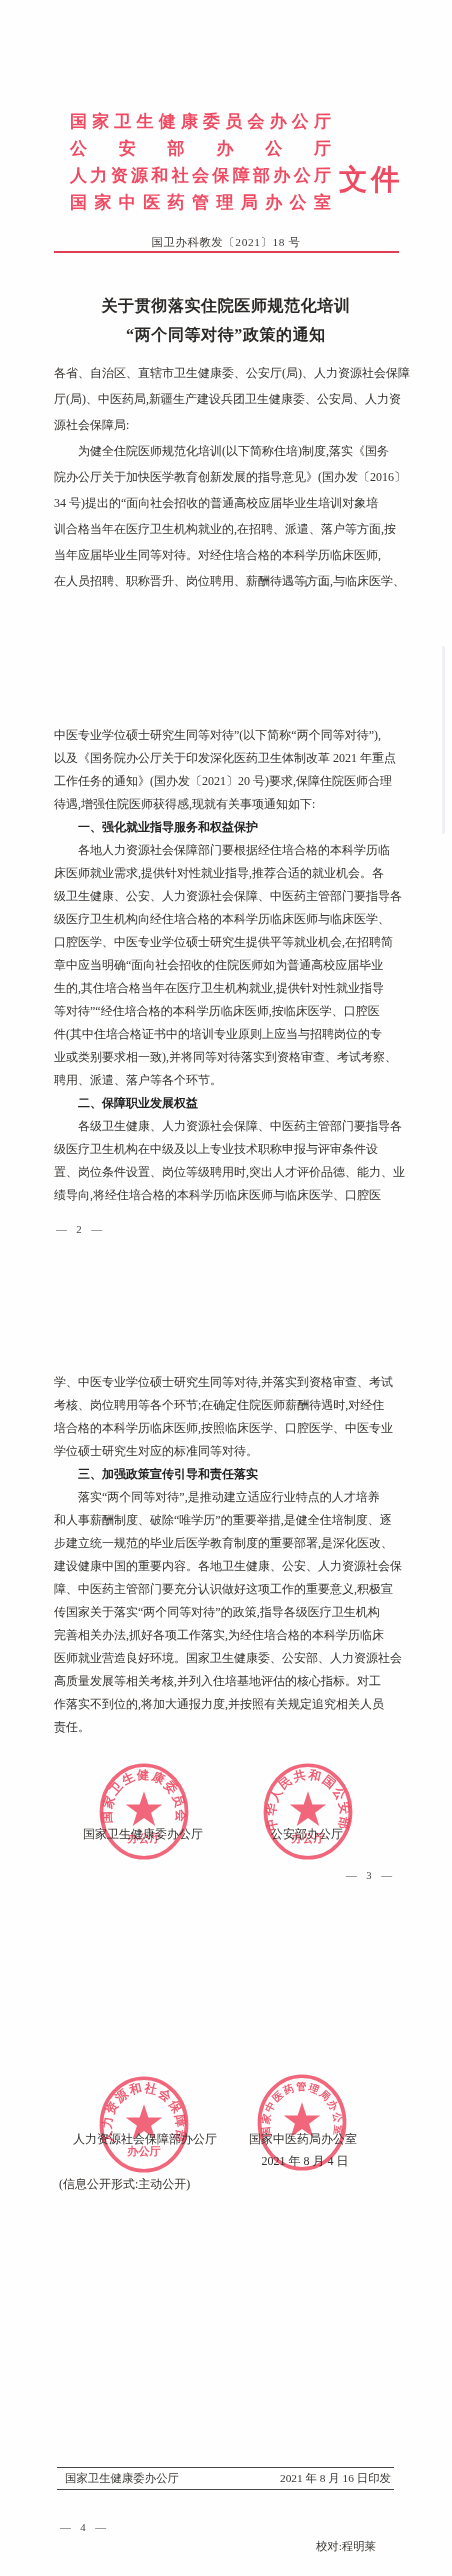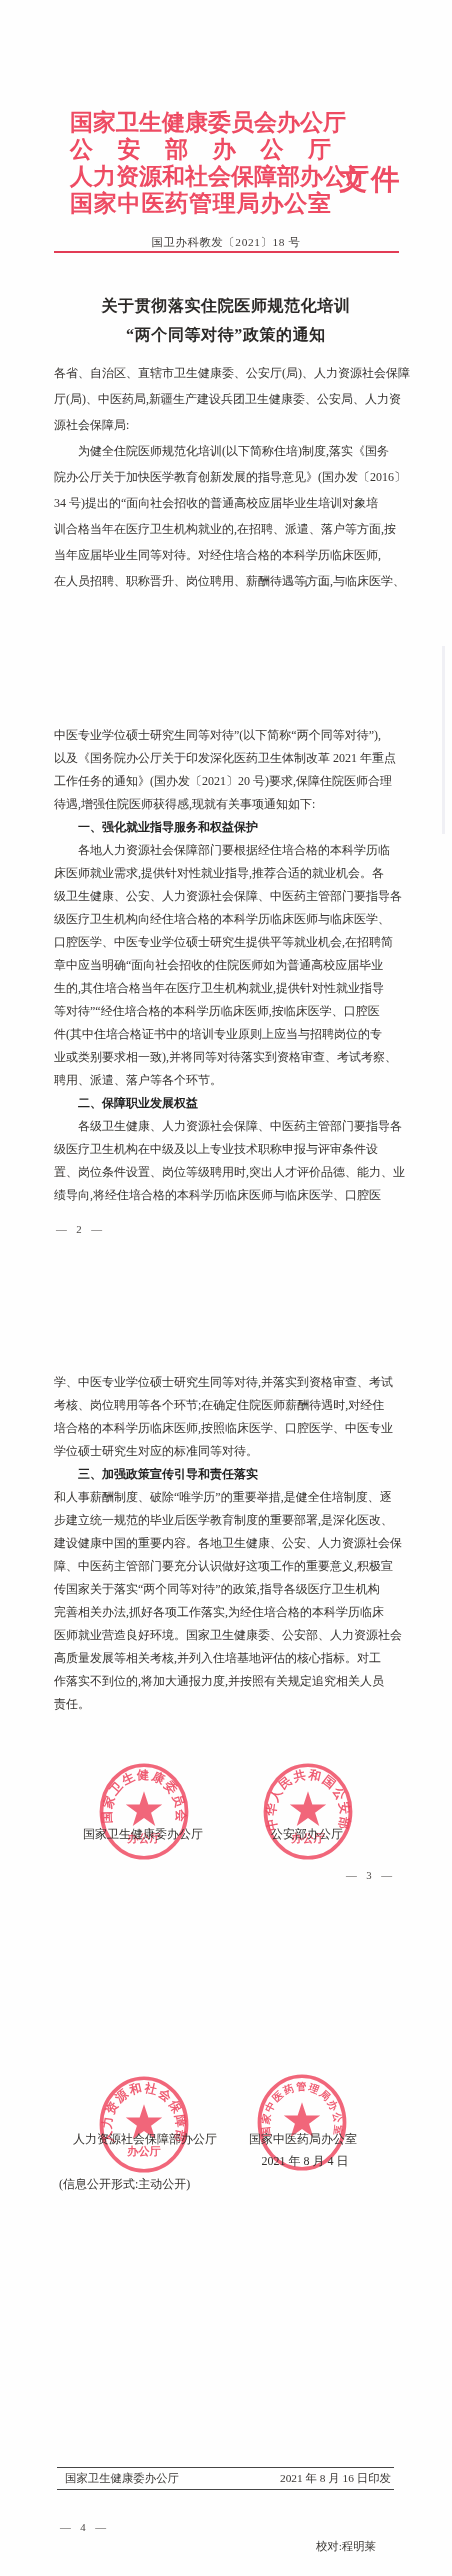--- a/index.html
+++ b/index.html
@@ -3,23 +3,23 @@
 <meta charset="utf-8">
 <style>
   html,body{margin:0;padding:0;background:#fff;}
   .canvas{
     position:relative;width:452px;height:2576px;margin:0 auto;background:#fefefe;
     font-family:"Liberation Serif","DejaVu Serif",serif;color:#35322f;overflow:hidden;
   }
   
   .org-block{position:absolute;left:70px;top:109px;width:261px;}
   .org-line{
-    height:27px;line-height:27px;font-size:23px;font-weight:700;color:#ee4b63;
+    height:27px;line-height:27px;font-size:17px;font-weight:700;color:#ee4b63;
     text-align:justify;text-align-last:justify;white-space:nowrap;
-    font-family:Liberation Serif, serif;
+    font-family:Liberation Mono, monospace;
   }
   .doc-type{
     position:absolute;left:339px;top:161px;font-size:28.5px;font-weight:700;color:#ee4b63;
     letter-spacing:3.4px;white-space:nowrap;
   }
   .doc-number{position:absolute;left:0;top:235px;width:452px;text-align:center;font-size:11.4px;color:#403c3a;letter-spacing:0.6px;}
   .red-rule{position:absolute;left:54px;top:251px;width:345px;height:1.7px;background:#e23c55;}
   
   .title-line{position:absolute;left:0;width:452px;text-align:center;font-size:16px;font-weight:700;color:#2b2927;letter-spacing:0.6px;}
   .title-1{top:296px;}
@@ -118,20 +118,21 @@
       <div class="bline normal">绩导向,将经住培合格的本科学历临床医师与临床医学、口腔医</div>
     </div>
   <div class="pagenum pn2">— 2 —</div>
 
   <div class="page-lines p3" id="page-lines-3">
       <div class="bline normal">学、中医专业学位硕士研究生同等对待,并落实到资格审查、考试</div>
       <div class="bline normal">考核、岗位聘用等各个环节;在确定住院医师薪酬待遇时,对经住</div>
       <div class="bline normal">培合格的本科学历临床医师,按照临床医学、口腔医学、中医专业</div>
       <div class="bline normal">学位硕士研究生对应的标准同等对待。</div>
       <div class="bline heading">三、加强政策宣传引导和责任落实</div>
+      <div class="bline indent">落实“两个同等对待”,是推动建立适应行业特点的人才培养</div>
       <div class="bline normal">和人事薪酬制度、破除“唯学历”的重要举措,是健全住培制度、逐</div>
       <div class="bline normal">步建立统一规范的毕业后医学教育制度的重要部署,是深化医改、</div>
       <div class="bline normal">建设健康中国的重要内容。各地卫生健康、公安、人力资源社会保</div>
       <div class="bline normal">障、中医药主管部门要充分认识做好这项工作的重要意义,积极宣</div>
       <div class="bline normal">传国家关于落实“两个同等对待”的政策,指导各级医疗卫生机构</div>
       <div class="bline normal">完善相关办法,抓好各项工作落实,为经住培合格的本科学历临床</div>
       <div class="bline normal">医师就业营造良好环境。国家卫生健康委、公安部、人力资源社会</div>
       <div class="bline normal">高质量发展等相关考核,并列入住培基地评估的核心指标。对工</div>
       <div class="bline normal">作落实不到位的,将加大通报力度,并按照有关规定追究相关人员</div>
       <div class="bline normal">责任。</div>

